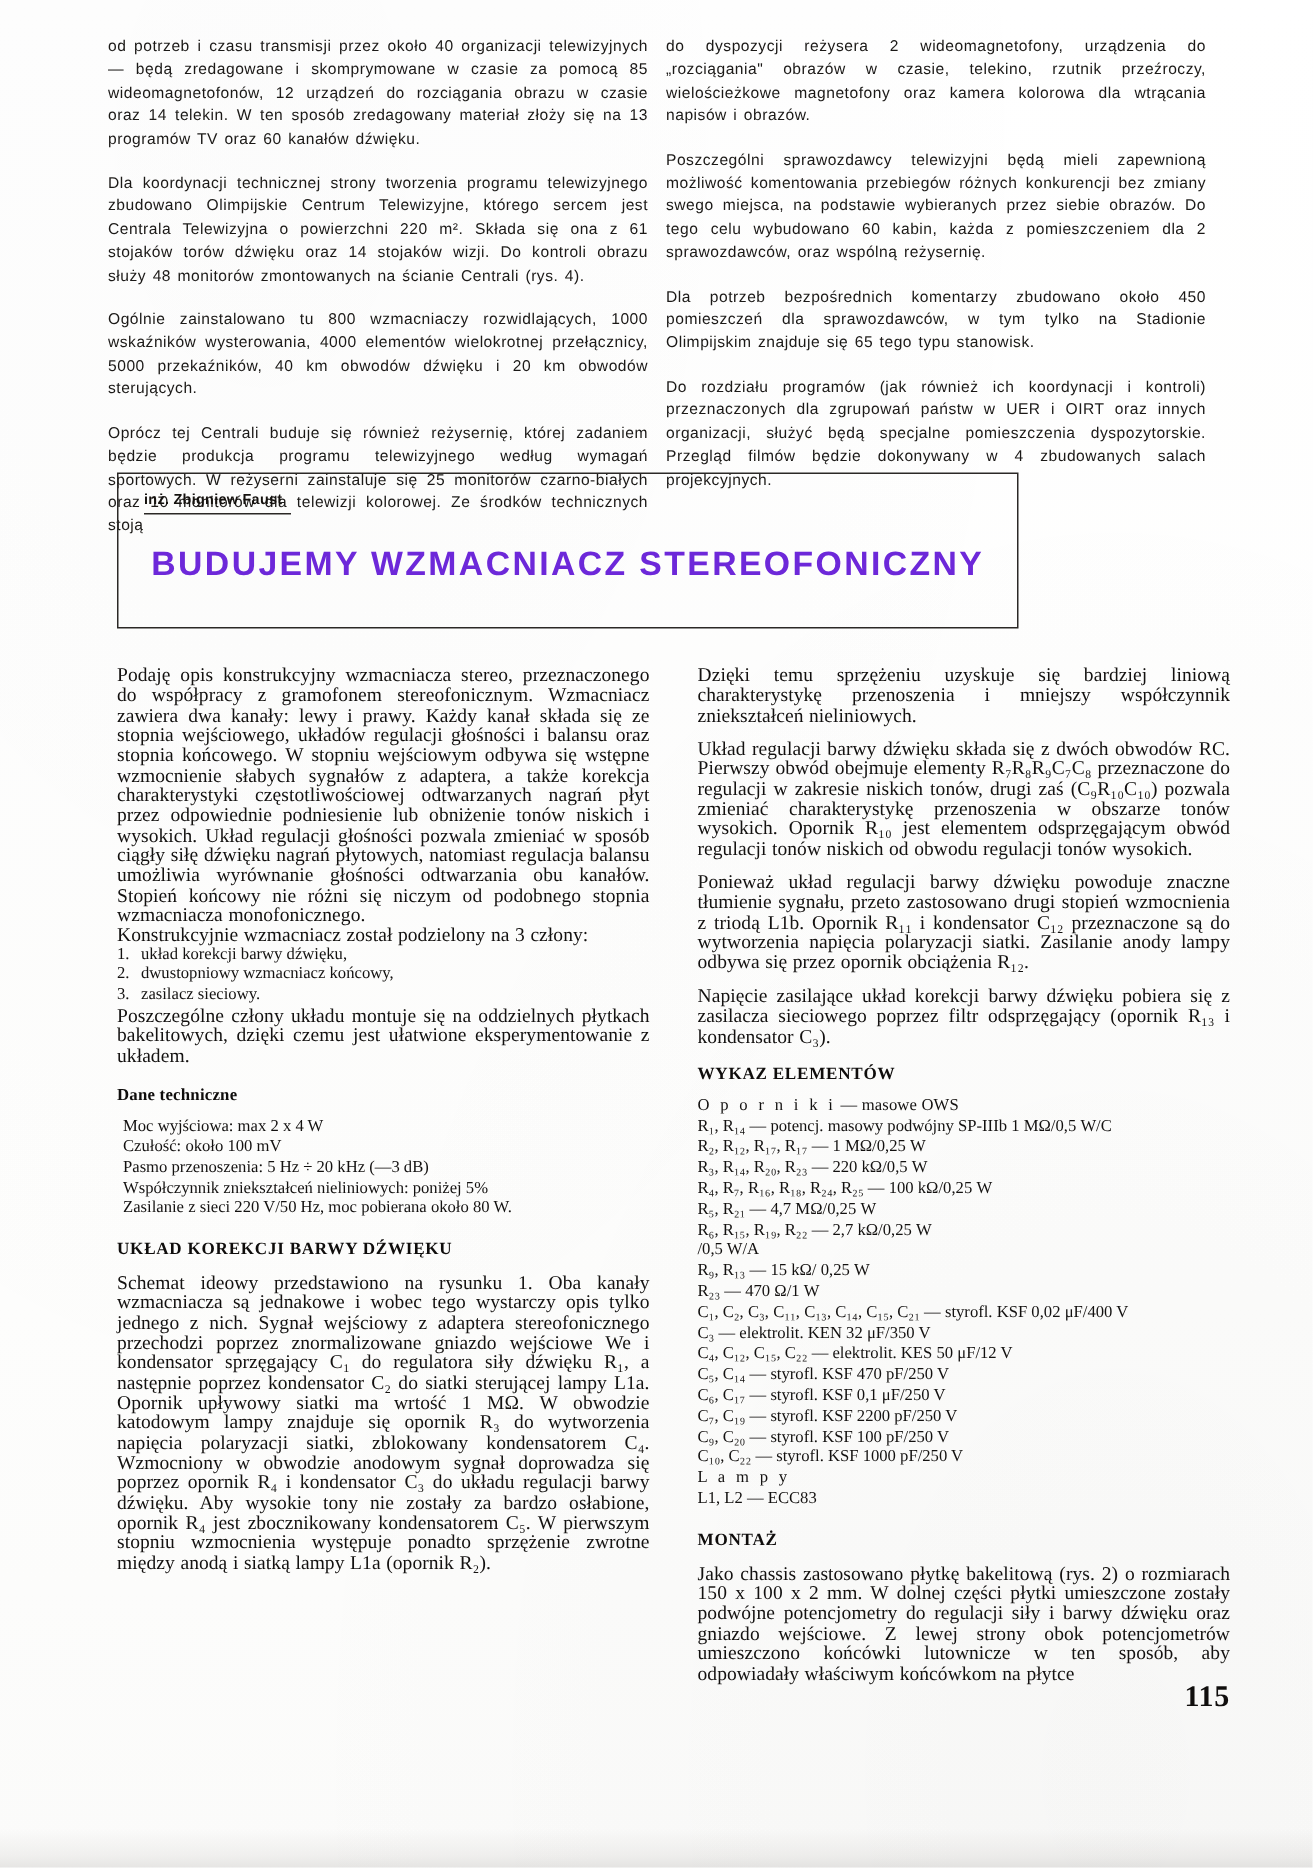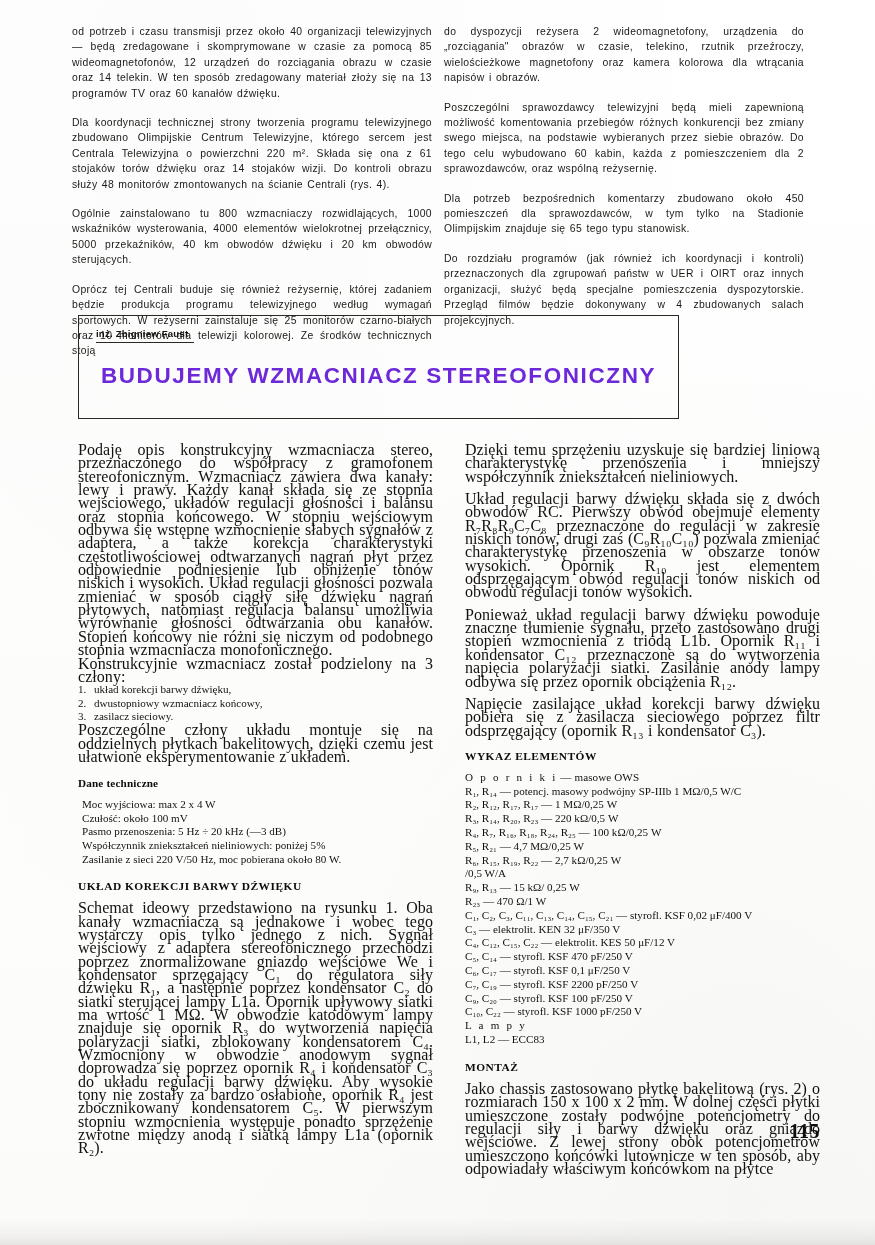--- a/index.html
+++ b/index.html
@@ -102,21 +102,21 @@
     width: 742px;
     display: flex;
     gap: 32px;
   }
   .body-col {
     width: 355px;
   }
   .body-col p {
     margin: 0 0 9px 0;
     font-family: "Liberation Serif", serif;
-    font-size: 16px;
+    font-size: 13px;
     line-height: 13.35px;
     text-align: justify;
     color: #131110;
     letter-spacing: 0.05px;
     word-spacing: 0.4px;
   }
   .body-col p.nogap { margin-bottom: 0; }
 
   .numlist {
     margin: 0 0 0 0;

